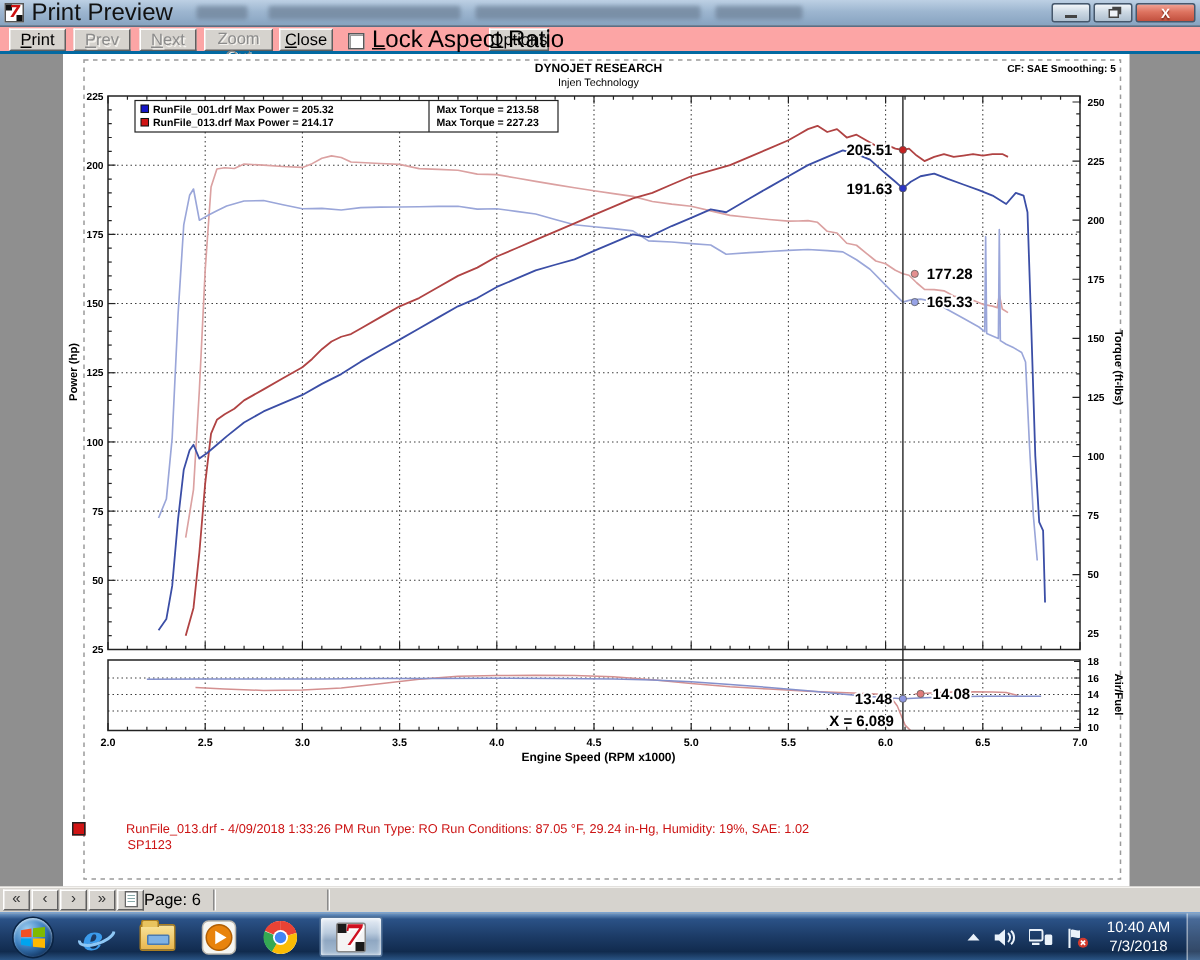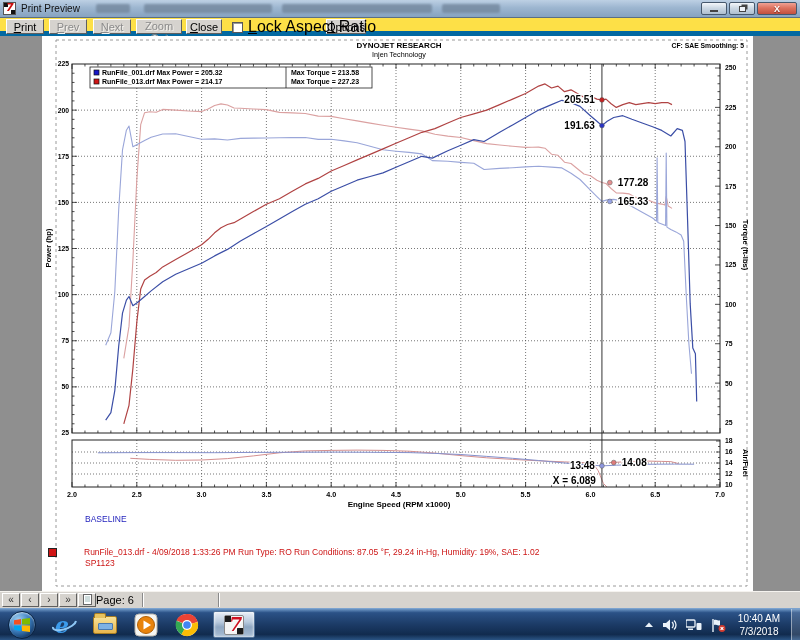--- a/index.html
+++ b/index.html
@@ -7,34 +7,34 @@
   #screen{position:relative;width:800px;height:640px;overflow:hidden;background:#8f8f8f;font-family:"Liberation Sans",sans-serif;}
 
   
   .titlebar{position:absolute;top:0;left:0;right:0;height:18px;
     background:linear-gradient(#bdd0e4,#9db6d0 45%,#87a3c0);
     border-bottom:1px solid #5a6f85;display:flex;align-items:center;padding-left:3px;}
   .app-icon{width:13px;height:13px;position:relative;flex:0 0 auto;background:#fff;border:1px solid #555;}
   .app-icon .chk1,.app-icon .chk2{position:absolute;width:4px;height:4px;background:#111;}
   .app-icon .chk1{left:0;top:0}.app-icon .chk2{right:0;bottom:0}
   .app-icon .seven{position:absolute;left:2px;top:-2px;font:bold italic 11px "DejaVu Sans",sans-serif;color:#cc1111;}
-  .wtitle{font-size:10px;color:#111;margin-left:5px;white-space:nowrap;}
+  .wtitle{font-size:16px;color:#111;margin-left:5px;white-space:nowrap;}
   .redact{height:9px;background:#70849a;border-radius:2px;filter:blur(1.3px);opacity:.75;display:inline-block;}
   .winbtns{position:absolute;right:3px;top:2px;display:flex;gap:2px;}
   .wbtn{width:26px;height:13px;border:1px solid #46586c;border-radius:2px;
     background:linear-gradient(#f4f7fa,#cdd9e4 45%,#aebfcf);
     display:flex;align-items:center;justify-content:center;font-size:9px;color:#333;}
   .wbtn .minbar{width:8px;height:2px;background:#444;margin-top:5px;}
   .wbtn .restore{width:7px;height:6px;border:1px solid #444;background:#eef3f8;box-shadow:2px -2px 0 -0.5px #444;}
   .wbtn.close{width:40px;background:linear-gradient(#f0a294,#dd7360 45%,#c2503e);color:#fff;
     font-weight:bold;font-size:9px;text-shadow:0 1px 1px #7c2a1c;}
 
   
-  .toolbar{position:absolute;top:18px;left:0;right:0;height:18px;background:#fde047;
-    border-bottom:5px solid #0369a1;}
+  .toolbar{position:absolute;top:18px;left:0;right:0;height:18px;background:#fca5a5;
+    border-bottom:2px solid #0369a1;}
   .tbtn{position:absolute;top:1px;height:15px;background:#d6d3ce;border:1px solid;
     border-color:#fff #5f5f5f #5f5f5f #fff;font-size:11px;line-height:12px;text-align:center;
     color:#000;padding:0;font-family:"Liberation Sans",sans-serif;}
   .tbtn.disabled{color:#8b8b8b;text-shadow:1px 1px 0 #f4f2ee;text-align:center;}
   .chkwrap{position:absolute;left:232px;top:2px;display:flex;align-items:center;gap:5px;height:14px;}
   .chkbox{width:11px;height:11px;background:#fff;border:1px solid #58585a;
     box-shadow:inset 1px 1px 0 #9a9a9a;}
   .chklabel{font-size:16px;color:#000;}
 
   
@@ -473,21 +473,20 @@
           <circle cx="567.84" cy="165.40228888888888" r="2.4" fill="#97a3e6" stroke="#555" stroke-width="0.5"></circle>
           <text x="575.84" y="168.90228888888888" font-family="&quot;Liberation Sans&quot;,sans-serif" fill="#000" text-anchor="start" font-size="10" font-weight="bold" stroke="#fff" stroke-width="2.5" paint-order="stroke">165.33</text>
           <circle cx="559.9344000000001" cy="429.86" r="2.4" fill="#8e97e0" stroke="#555" stroke-width="0.5"></circle>
           <text x="552.9344000000001" y="433.36" font-family="&quot;Liberation Sans&quot;,sans-serif" fill="#000" text-anchor="end" font-size="10" font-weight="bold" stroke="#fff" stroke-width="2.5" paint-order="stroke">13.48</text>
           <circle cx="571.728" cy="426.56" r="2.4" fill="#de7b7b" stroke="#555" stroke-width="0.5"></circle>
           <text x="579.728" y="430.06" font-family="&quot;Liberation Sans&quot;,sans-serif" fill="#000" text-anchor="start" font-size="10" font-weight="bold" stroke="#fff" stroke-width="2.5" paint-order="stroke">14.08</text>
           <text x="553.9344000000001" y="448" font-family="&quot;Liberation Sans&quot;,sans-serif" fill="#000" text-anchor="end" font-size="10" font-weight="bold" stroke="#fff" stroke-width="2.5" paint-order="stroke">X = 6.089</text>
         </svg>
       <div id="run-info">
           <div class="run-block" style="top: 478px; color: rgb(29, 29, 187);">
-            <div class="run-indent">BASELINE</div>
           </div>
           <div class="run-block" style="top: 510.5px; color: rgb(204, 20, 20);">
             <div class="run-l1">
               <span class="swatch" style="background: rgb(208, 20, 20);"></span>
               <span>RunFile_013.drf - 4/09/2018 1:33:26 PM  Run Type: RO  Run Conditions: 87.05 °F, 29.24 in-Hg,  Humidity:  19%, SAE: 1.02</span>
             </div>
             <div class="run-indent">SP1123</div>
           </div>
         </div>
     </div>

